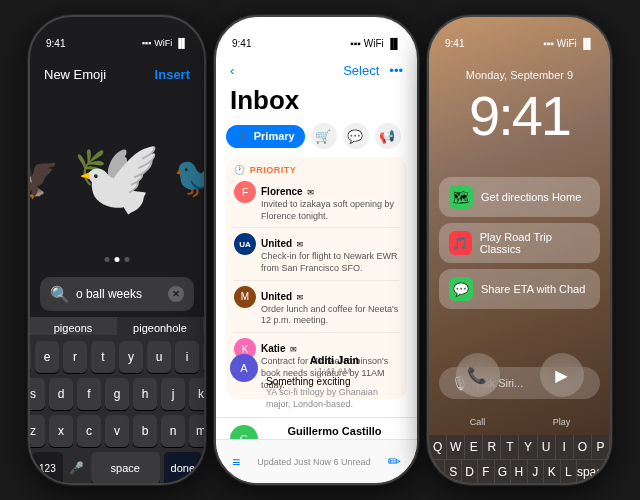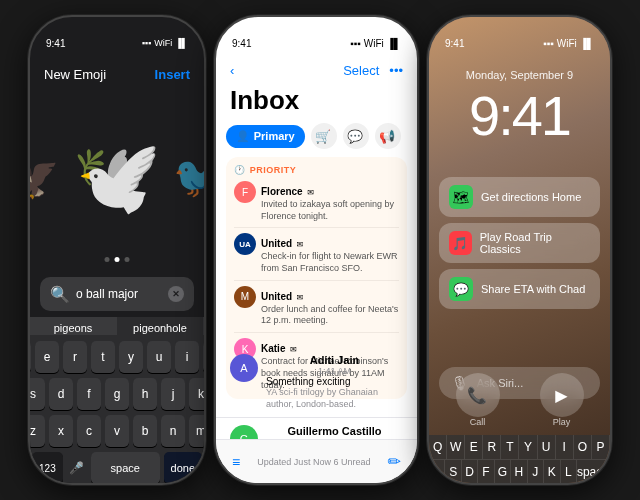--- a/index.html
+++ b/index.html
@@ -393,21 +393,21 @@
       border-radius: 50%;
       width: 44px; height: 44px;
       display: flex; align-items: center; justify-content: center;
       color: #fff;
       font-size: 16px;
     }
     .phone3-action-label {
       text-align: center;
       color: rgba(255,255,255,0.7);
       font-size: 9px;
-      margin-top: 0;
+      margin-top: 20px;
     }
     .phone3-action-group { display: flex; flex-direction: column; align-items: center; }
 
     .phone3-keyboard {
       position: absolute;
       bottom: 0; left: 0; right: 0;
       background: rgba(50,50,50,0.8);
       height: 48px;
       display: flex;
     }
@@ -455,21 +455,21 @@
   </div>
 
   <div class="phone1-dots">
     <div class="dot"></div>
     <div class="dot active"></div>
     <div class="dot"></div>
   </div>
 
   <div class="phone1-search-bar">
     <span>🔍</span>
-    <span class="phone1-search-text">o ball major</span>
+    <span class="phone1-search-text">o ball weeks</span>
     <div class="phone1-search-x">✕</div>
   </div>
 
   <div class="phone1-suggestions">
     <div class="suggestion-pill highlight">pigeons</div>
     <div class="suggestion-pill">pigeonhole</div>
   </div>
 
   <div class="keyboard">
     <div class="key-row">
@@ -589,21 +589,21 @@
 
   <div class="mail-list">
     <div class="mail-item">
       <div class="mail-avatar av-aditi">A</div>
       <div class="mail-content">
         <div class="mail-header">
           <span class="mail-sender">Aditi Jain</span>
           <span class="mail-time">1:41 AM</span>
         </div>
         <div class="mail-subject">Something exciting</div>
-        <div class="mail-preview">YA sci-fi trilogy by Ghanaian author, London-based.</div>
+        <div class="mail-preview">YA sci-fi trilogy by Ghanaian major, London-based.</div>
       </div>
     </div>
     <div class="mail-item">
       <div class="mail-avatar av-willermo">G</div>
       <div class="mail-content">
         <div class="mail-header">
           <span class="mail-sender">Guillermo Castillo</span>
           <span class="mail-time">8:58 AM</span>
         </div>
         <div class="mail-subject">Check-in</div>

